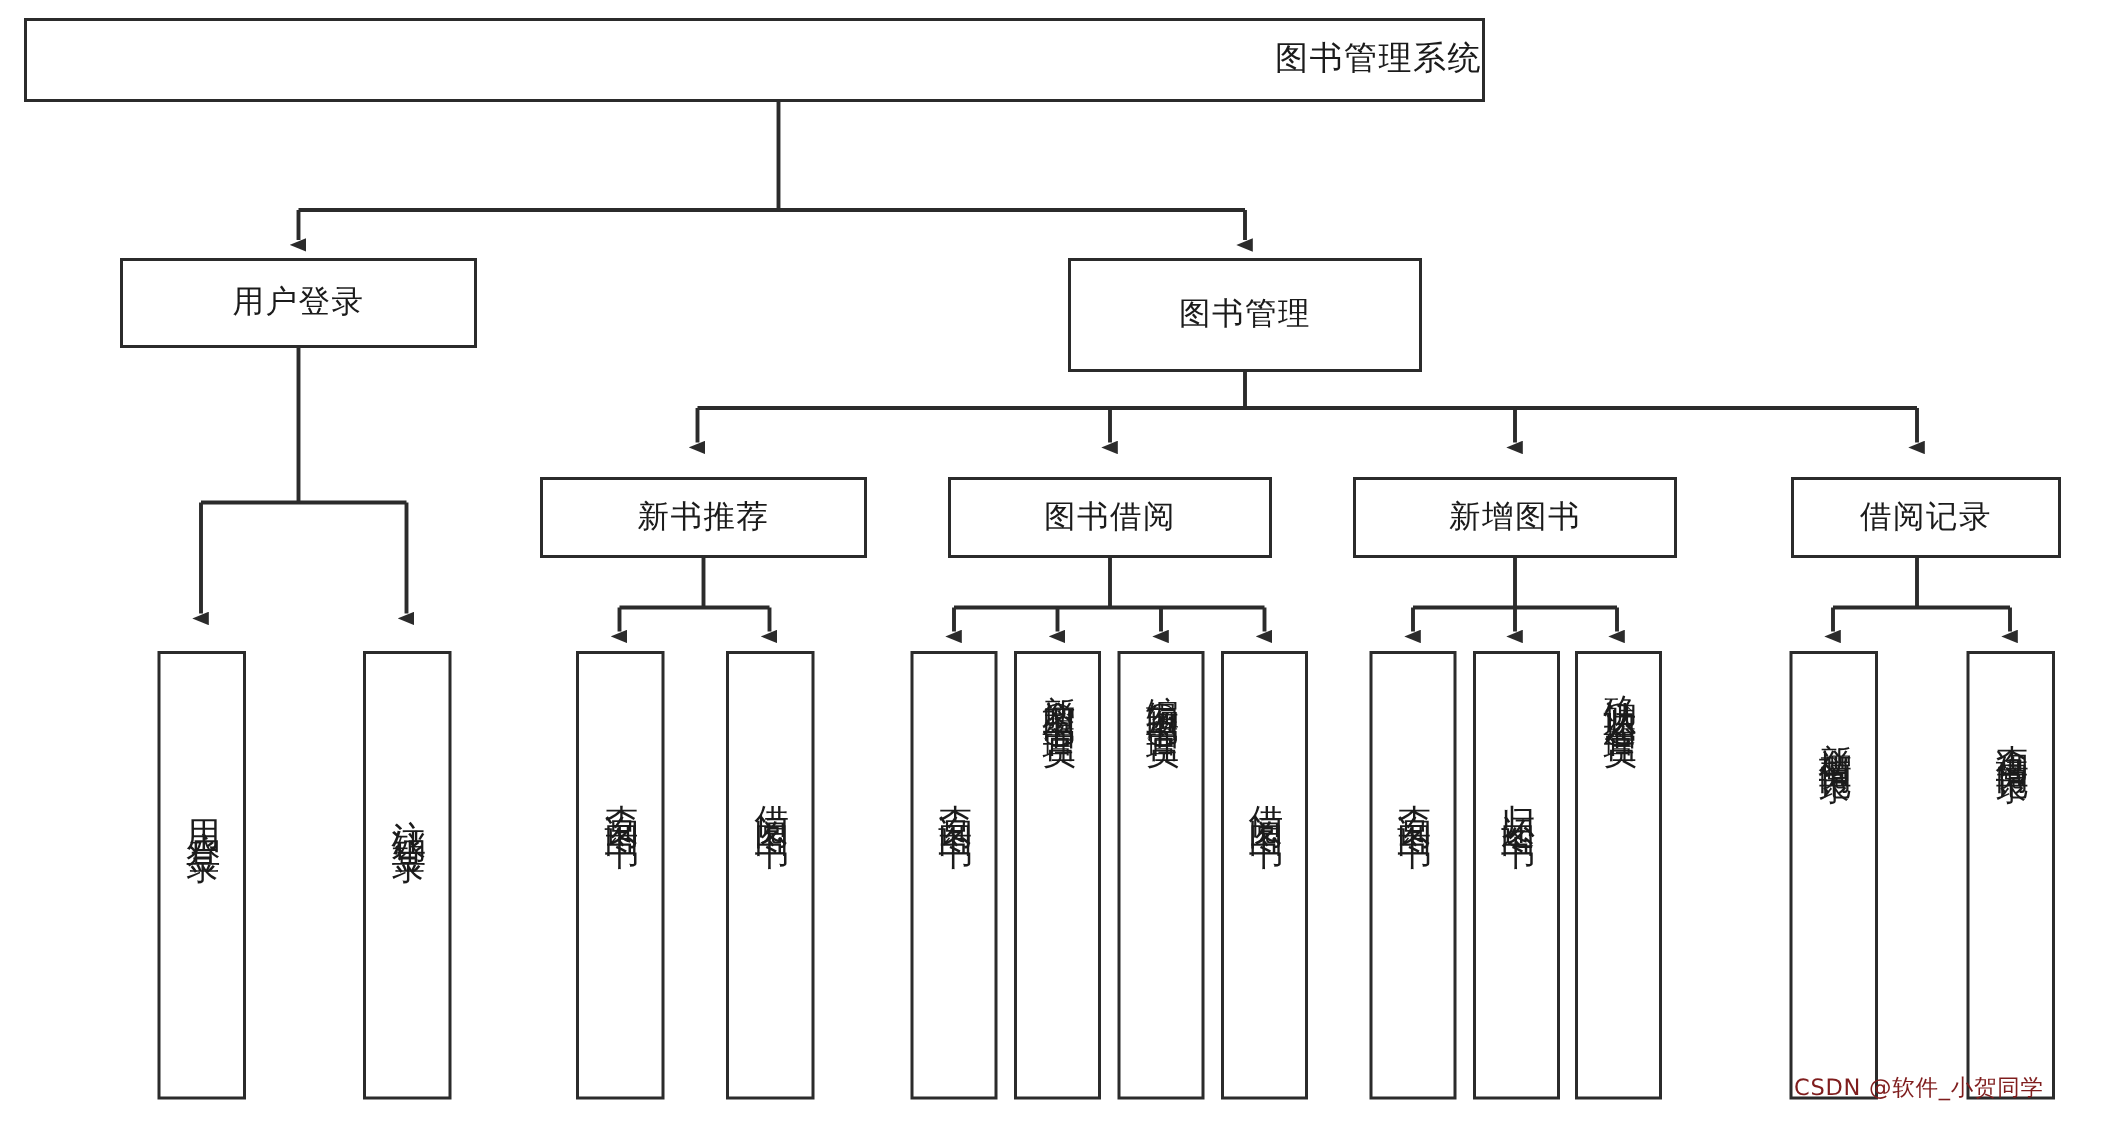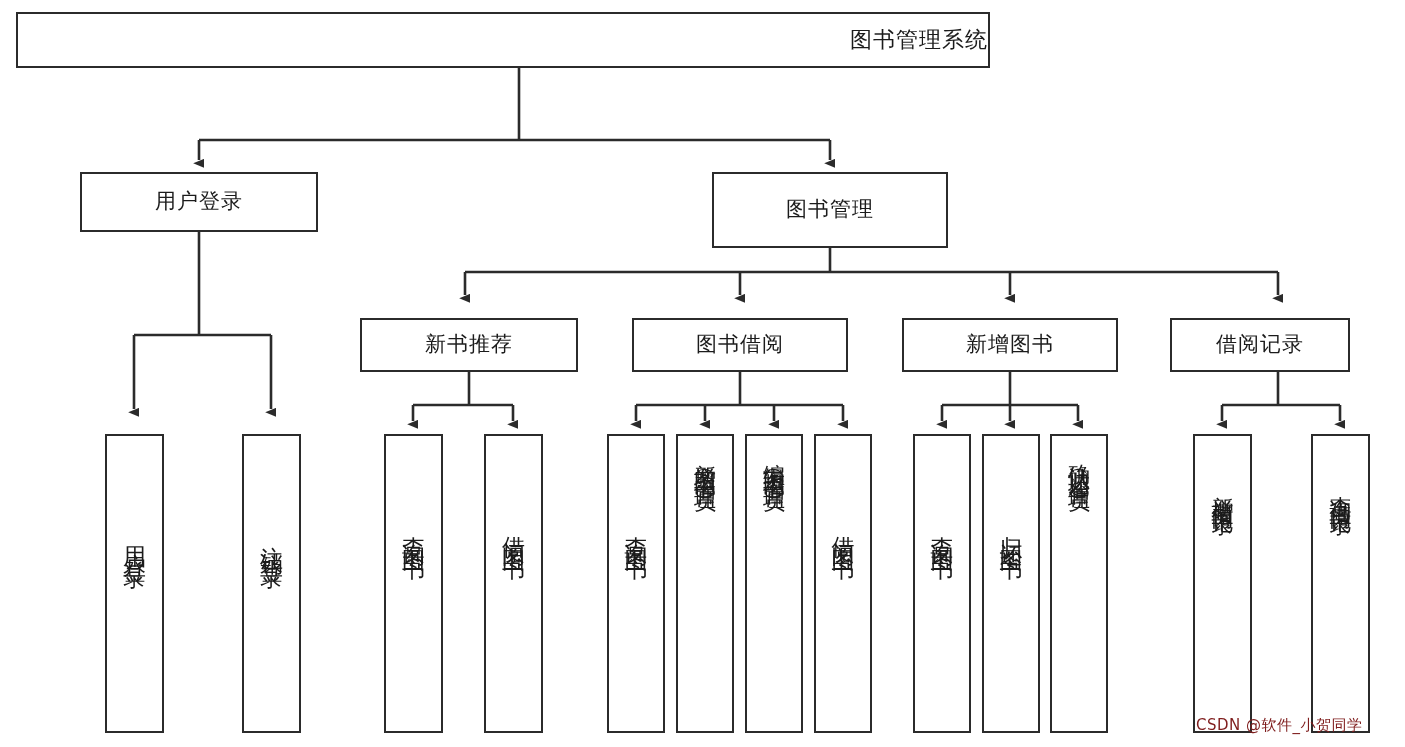--- a/index.html
+++ b/index.html
@@ -146,21 +146,21 @@
 
   <div class="node h-node" style="left:360px; top:318px; width:218px; height:54px;">
     <span class="lbl">新书推荐</span>
   </div>
   <div class="node h-node" style="left:632px; top:318px; width:216px; height:54px;">
     <span class="lbl">图书借阅</span>
   </div>
   <div class="node h-node" style="left:902px; top:318px; width:216px; height:54px;">
     <span class="lbl">新增图书</span>
   </div>
-  <div class="node h-node" style="left:1170px; top:318px; width:180px; height:54px;justify-content:center;">
+  <div class="node h-node" style="left:1194px; top:318px; width:180px; height:54px;justify-content:center;">
     <span class="lbl">借阅记录</span>
   </div>
 
   <div class="node v-node" style="left:105px; top:434px; width:59px; height:299px; padding-top:92px;">
     <span class="lbl">用户登录</span>
   </div>
   <div class="node v-node" style="left:242px; top:434px; width:59px; height:299px; padding-top:92px;">
     <span class="lbl">注销登录</span>
   </div>
 

